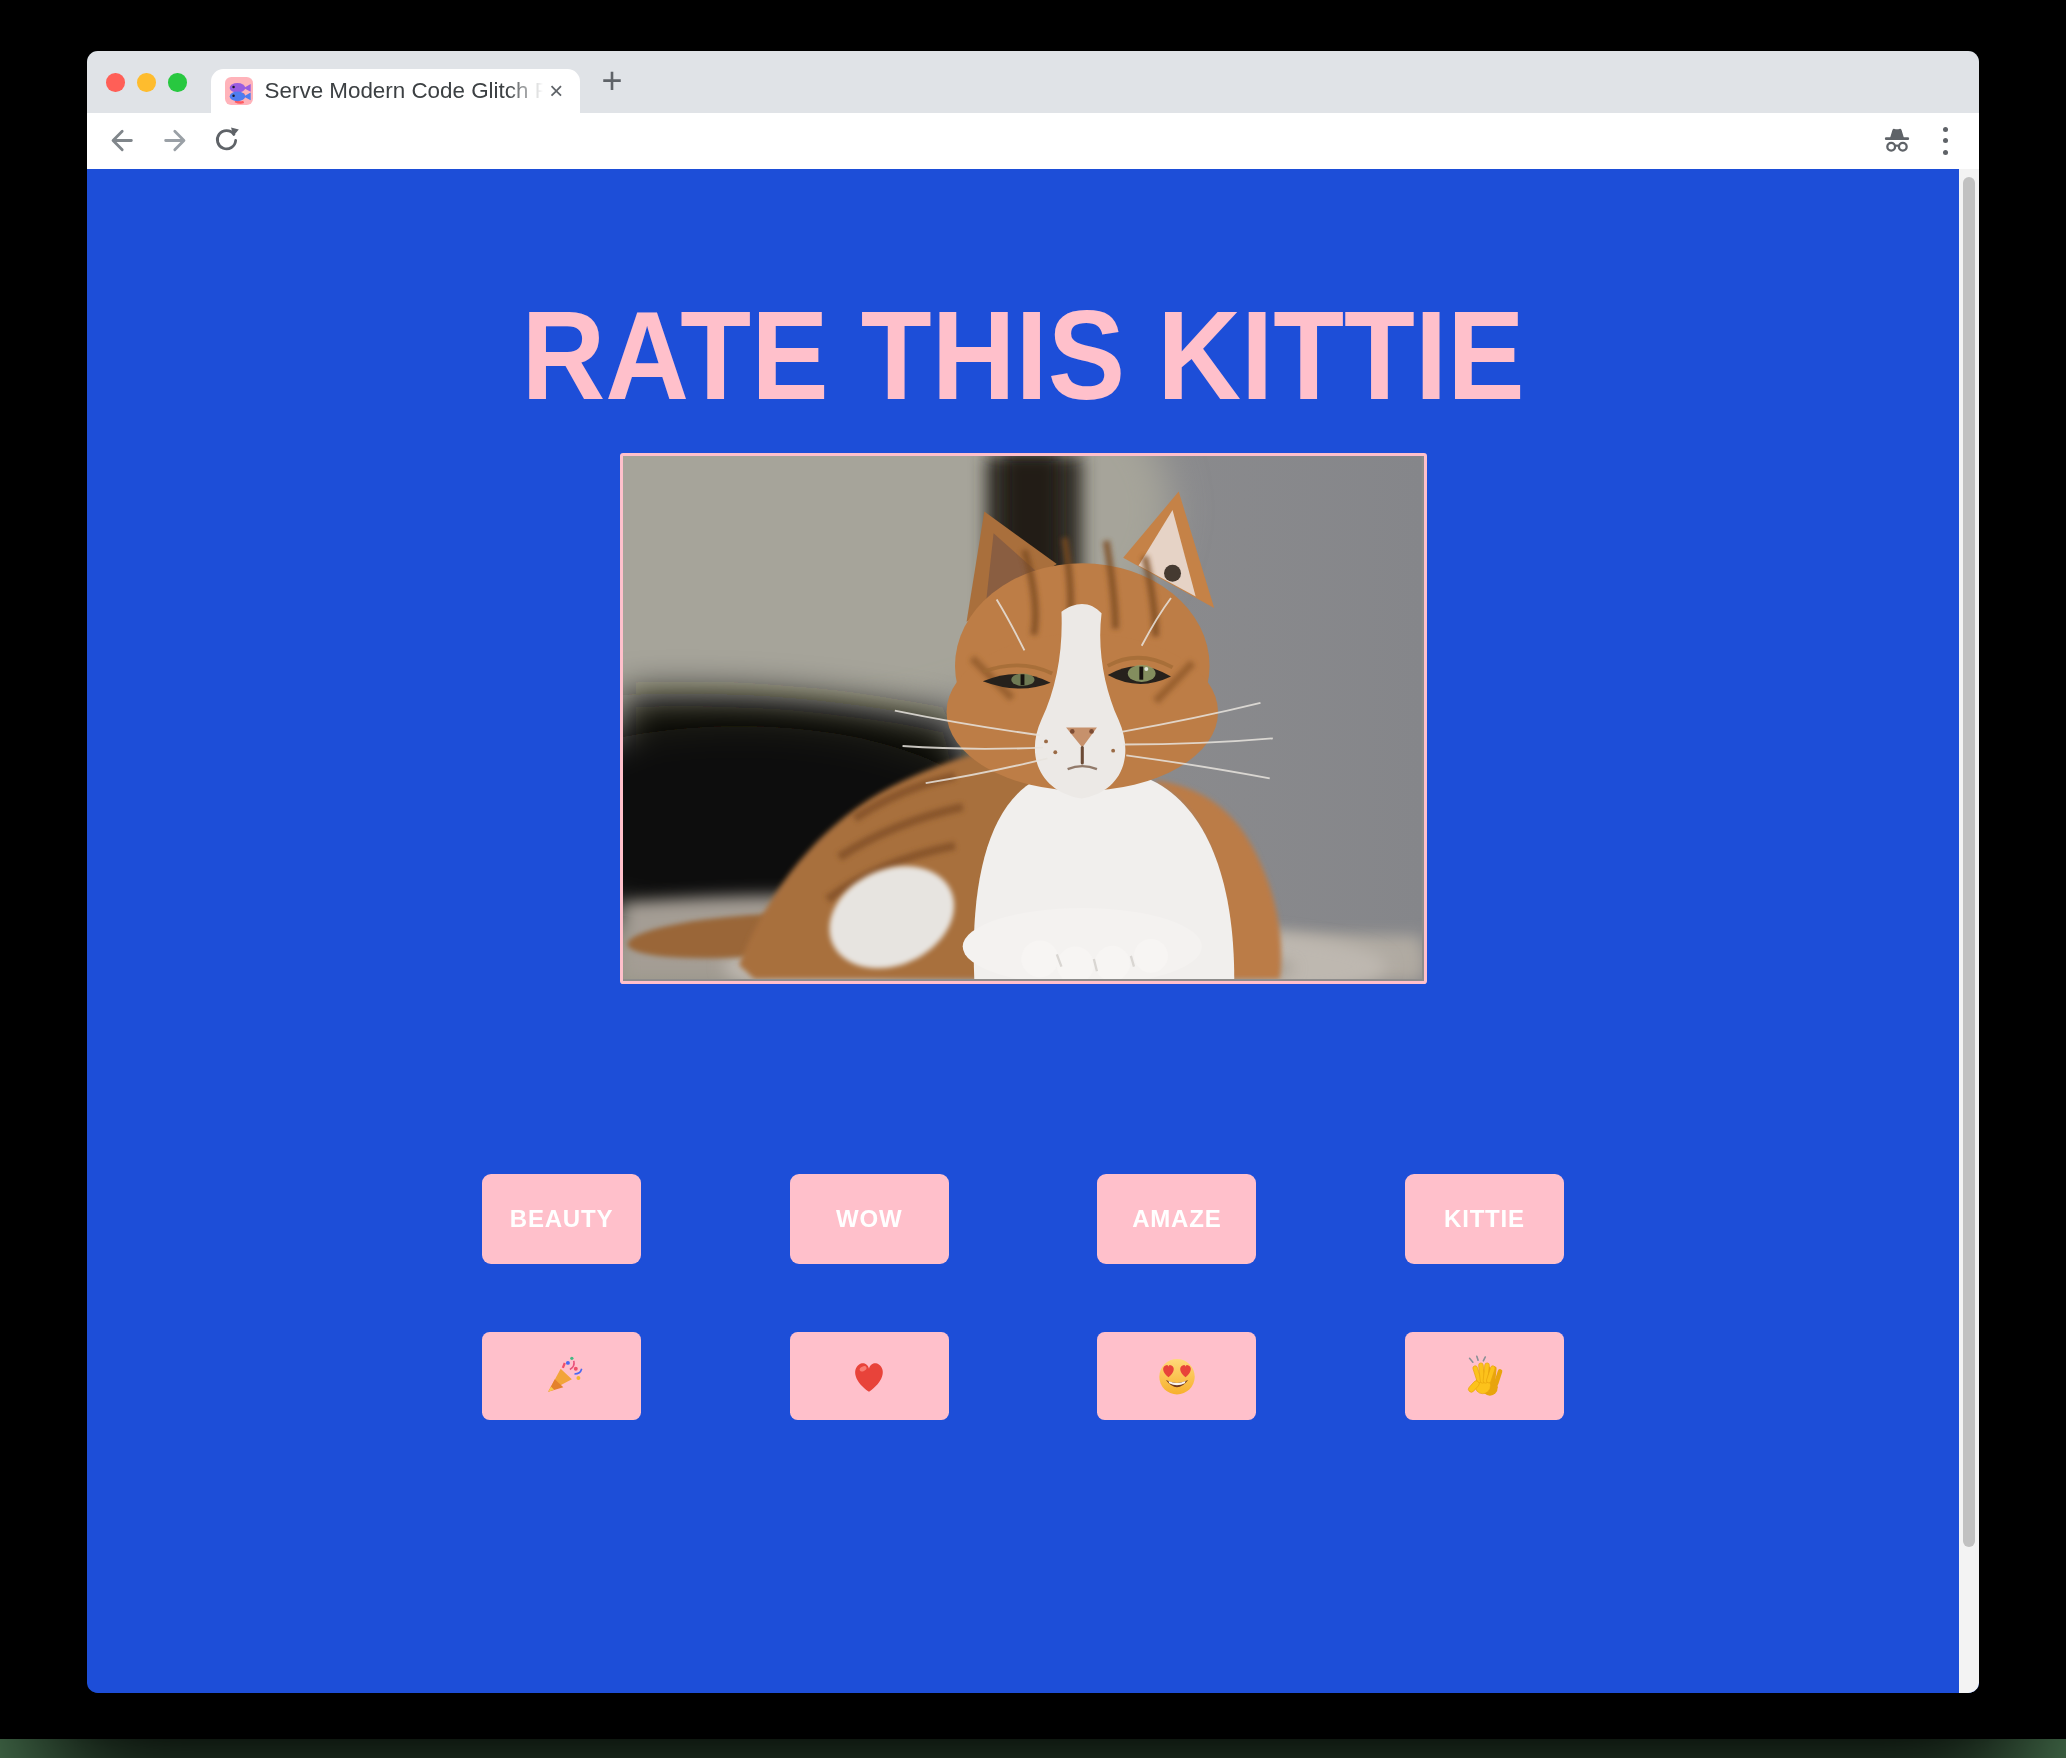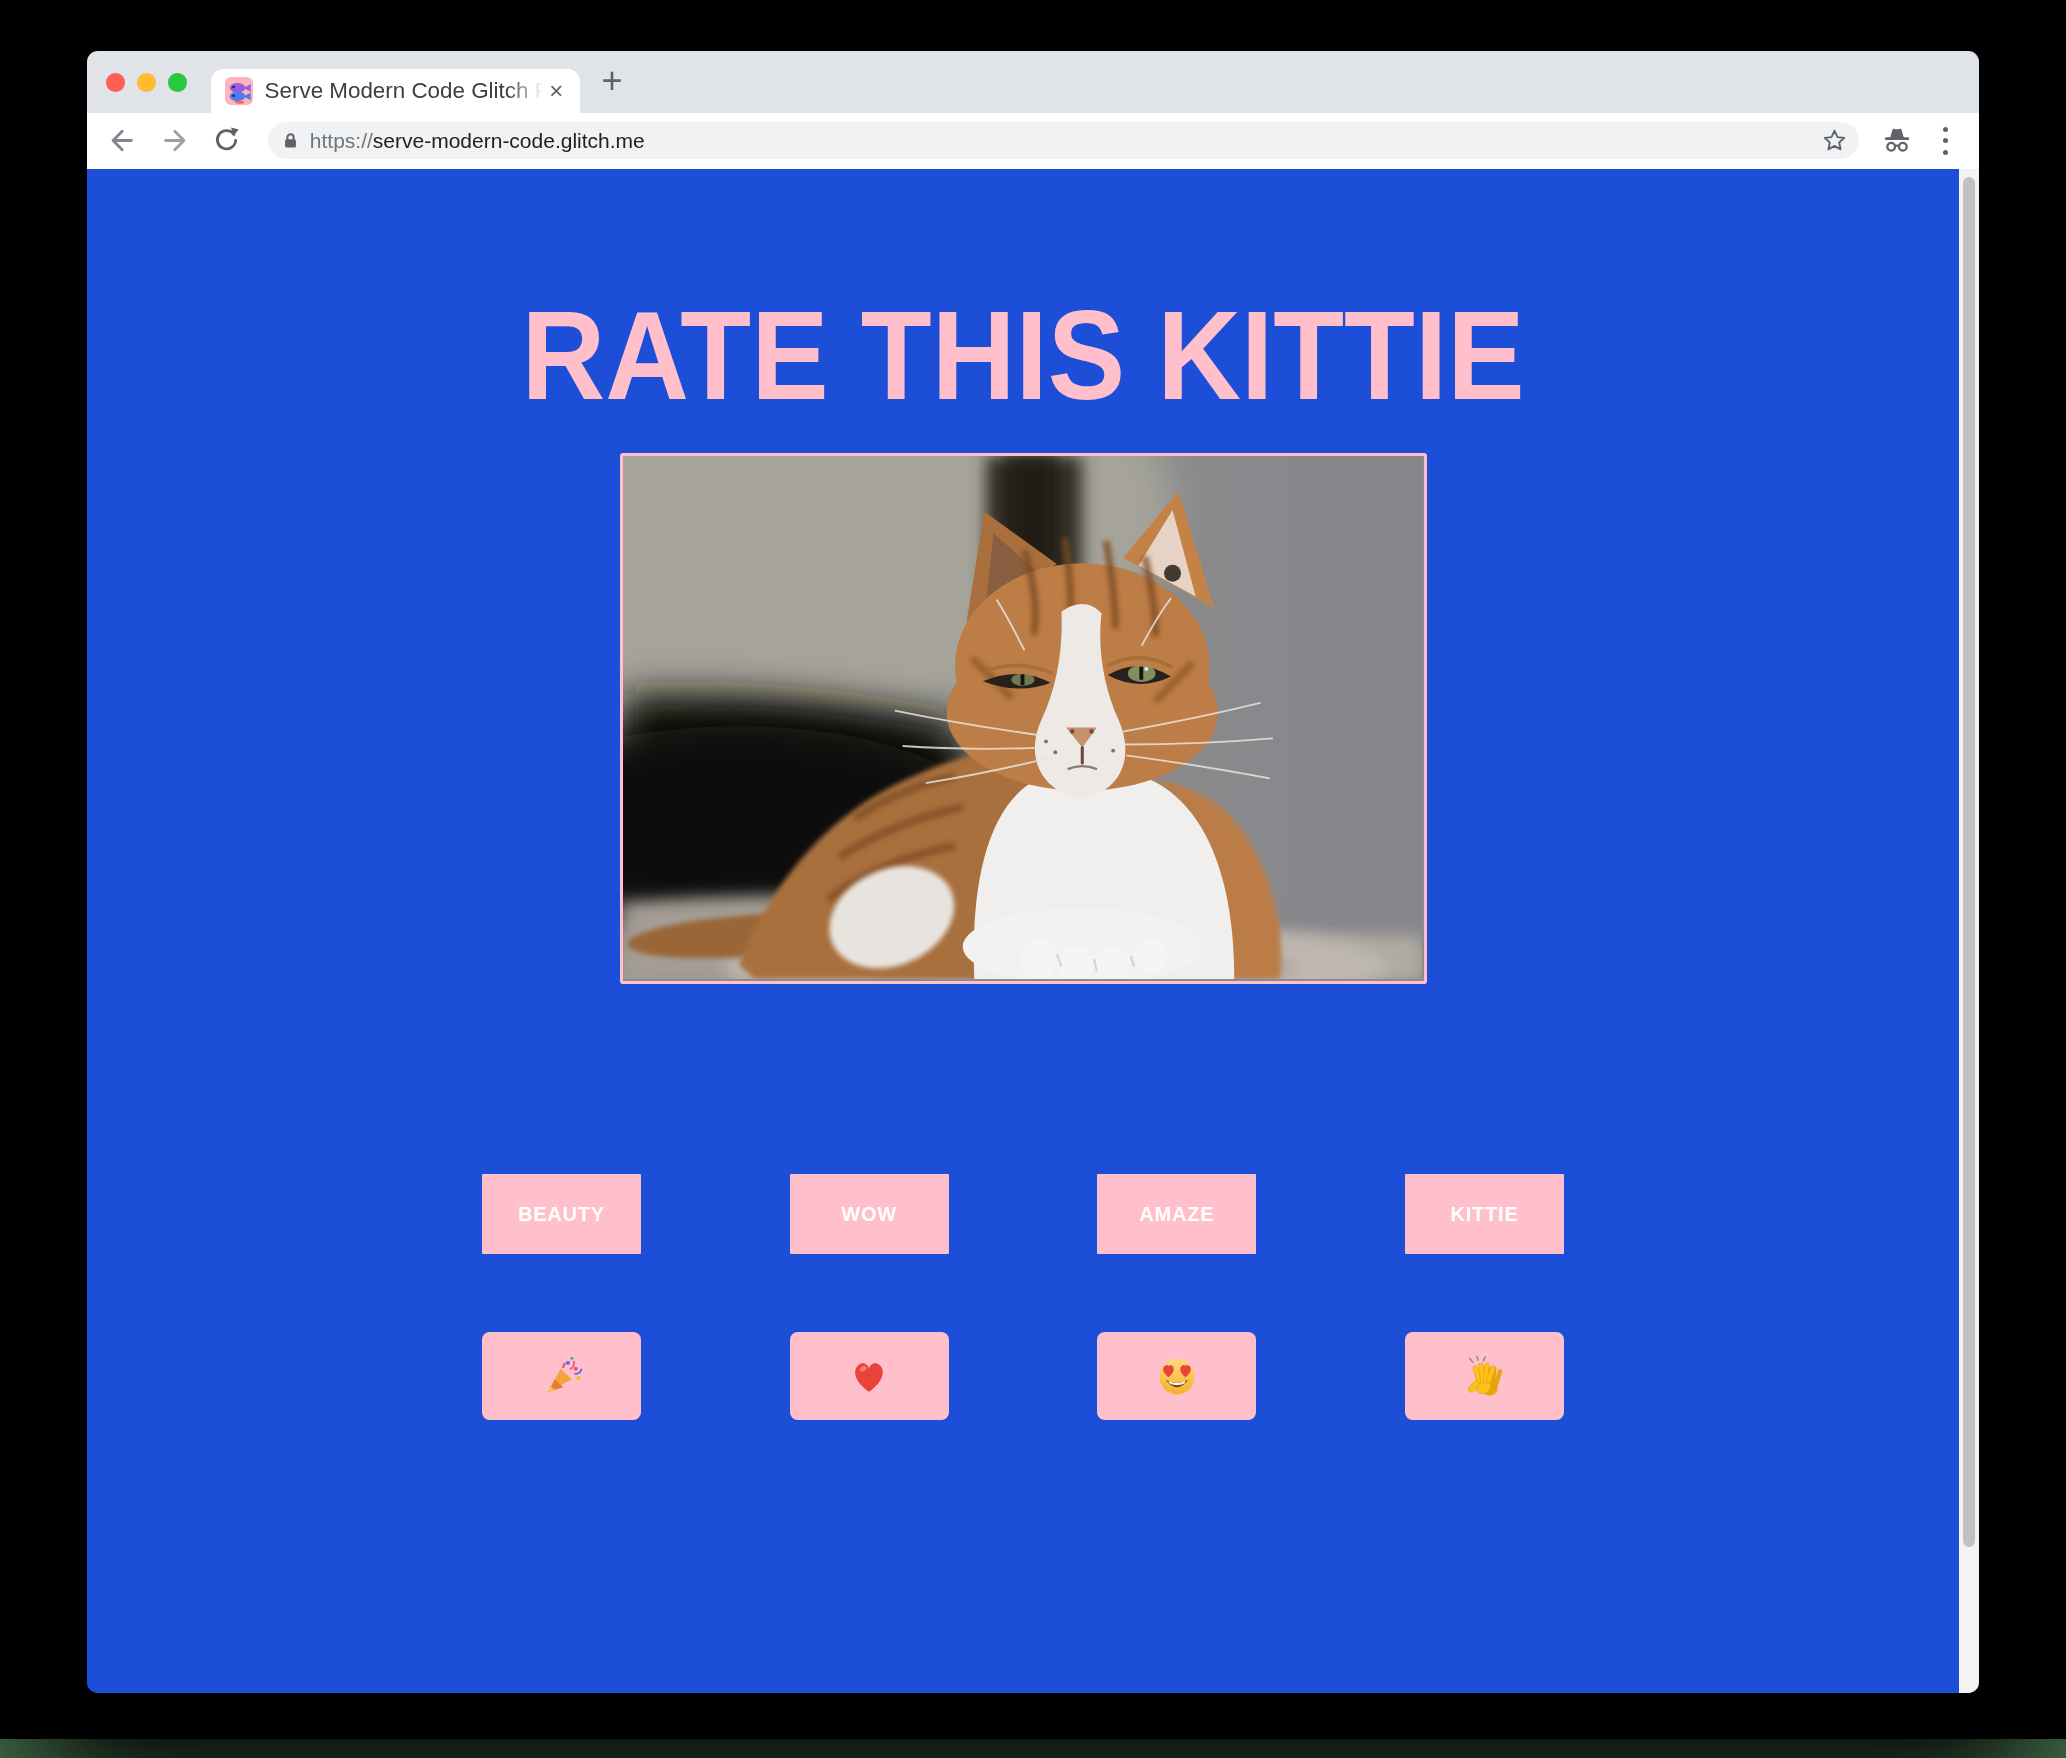--- a/index.html
+++ b/index.html
@@ -57,22 +57,22 @@
                 transform:scaleY(1.08); transform-origin:top center; white-space:nowrap; }
 
   .photo-frame { position:absolute; top:284px; left:50%; margin-left:-403px; width:807px; height:531px;
                  border:3.9px solid #ffc0cb; border-radius:3.1px; background:#8d8c8b; }
   .photo-frame svg { display:block; width:799px; height:523px; }
 
   .btn-row { position:absolute; left:50%; margin-left:-541px; width:1082px;
              display:flex; justify-content:space-between; }
   .row-ratings { top:1005px; }
   .row-emoji   { top:1163px; }
-  .rate-btn { width:159px; height:80px; border:none; border-radius:1px; background:#ffc0cb;
-              color:#fff; font-family:"Liberation Sans", sans-serif; font-size:20px; font-weight:700;
+  .rate-btn { width:159px; height:90px; border:none; border-radius:9px; background:#ffc0cb;
+              color:#fff; font-family:"Liberation Sans", sans-serif; font-size:24px; font-weight:700;
               letter-spacing:0.8px; display:flex; align-items:center; justify-content:center; }
   .emoji-btn { width:159px; height:88px; border:none; border-radius:7.7px; background:#ffc0cb;
                display:flex; align-items:center; justify-content:center; }
   .emoji-btn svg { width:42px; height:42px; }
 </style>
 </head>
 <body>
 
 <div class="desktop-strip"></div>
 
@@ -109,30 +109,20 @@
       <path d="M36,22 H12 M23,9 L10,22 L23,35" fill="none" stroke="#80868b" stroke-width="4" stroke-linecap="round" stroke-linejoin="round"></path>
     </svg>
     <svg class="nav-btn" style="left:73px" viewBox="0 0 44 44">
       <path d="M8,22 H32 M21,9 L34,22 L21,35" fill="none" stroke="#9aa0a6" stroke-width="4" stroke-linecap="round" stroke-linejoin="round"></path>
     </svg>
     <svg class="nav-btn" style="left:124px" viewBox="0 0 44 44">
       <path d="M32.5,13.2 A13,13 0 1 0 35,22" fill="none" stroke="#5f6368" stroke-width="4" stroke-linecap="round"></path>
       <path d="M28.5,3.5 L39.5,6.5 L31.5,15.5 Z" fill="#5f6368"></path>
     </svg>
 
-    <div class="url-field">
-      <svg class="lock" viewBox="0 0 22 22">
-        <rect x="4" y="9.5" width="14" height="10.5" rx="2" fill="#5f6368"></rect>
-        <path d="M7,10 V7 a4,4 0 0 1 8,0 V10" fill="none" stroke="#5f6368" stroke-width="2.6"></path>
-      </svg>
-      <span class="url-text"><span class="url-scheme">https://</span><span class="url-host">serve-modern-code.glitch.me</span></span>
-      <svg class="star-btn" viewBox="0 0 32 32">
-        <path d="M16,3.5 L19.8,11.6 L28.5,12.6 L22,18.6 L23.8,27.3 L16,22.9 L8.2,27.3 L10,18.6 L3.5,12.6 L12.2,11.6 Z" fill="none" stroke="#5f6368" stroke-width="2.4" stroke-linejoin="round"></path>
-      </svg>
-    </div>
 
     <svg class="profile-btn" viewBox="0 0 44 44">
       <path d="M8,19 H36" stroke="#5f6368" stroke-width="3.4" stroke-linecap="round"></path>
       <path d="M13,18 L16,8 a2.5,2.5 0 0 1 3,-1.6 q3,1 6,0 a2.5,2.5 0 0 1 3,1.6 L31,18 Z" fill="#5f6368"></path>
       <circle cx="14.5" cy="29.5" r="5" fill="none" stroke="#5f6368" stroke-width="3"></circle>
       <circle cx="29.5" cy="29.5" r="5" fill="none" stroke="#5f6368" stroke-width="3"></circle>
       <path d="M19.5,29 q2.5,-2.2 5,0" fill="none" stroke="#5f6368" stroke-width="2.6"></path>
     </svg>
     <div class="menu-btn">
         <i></i>

